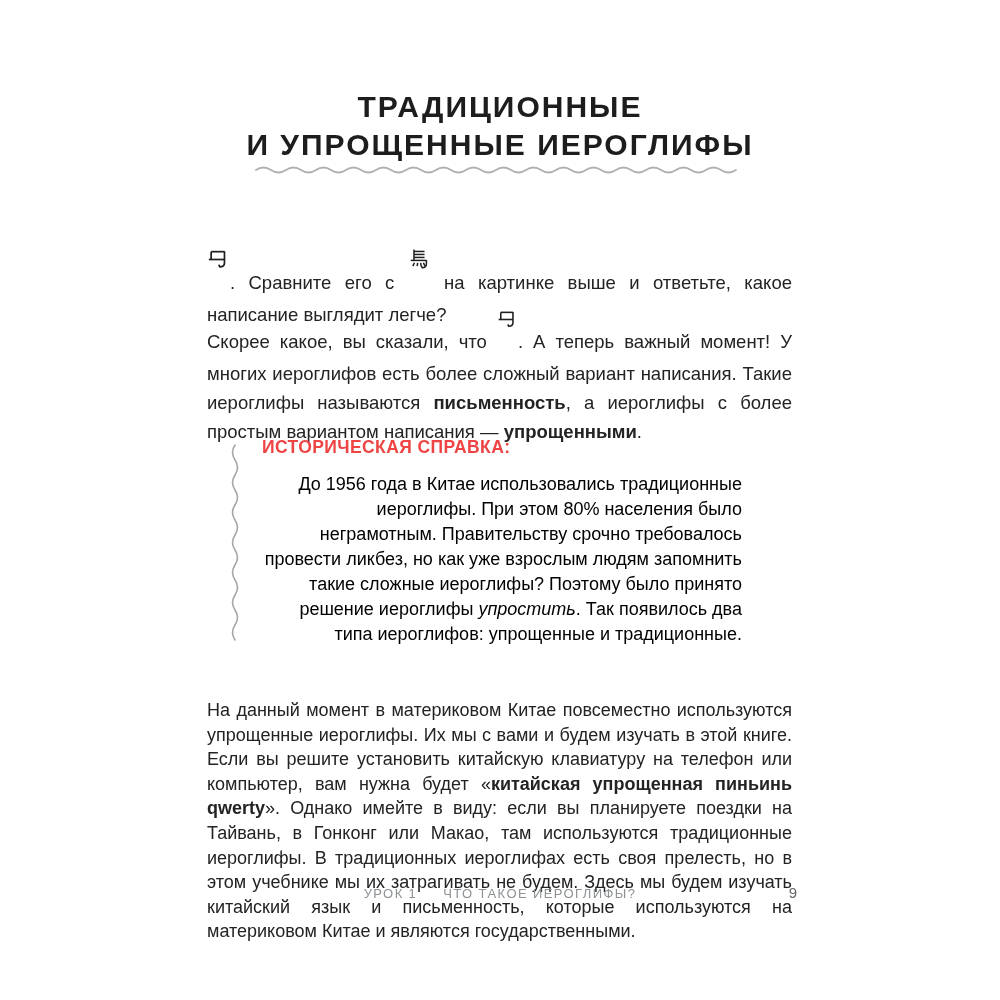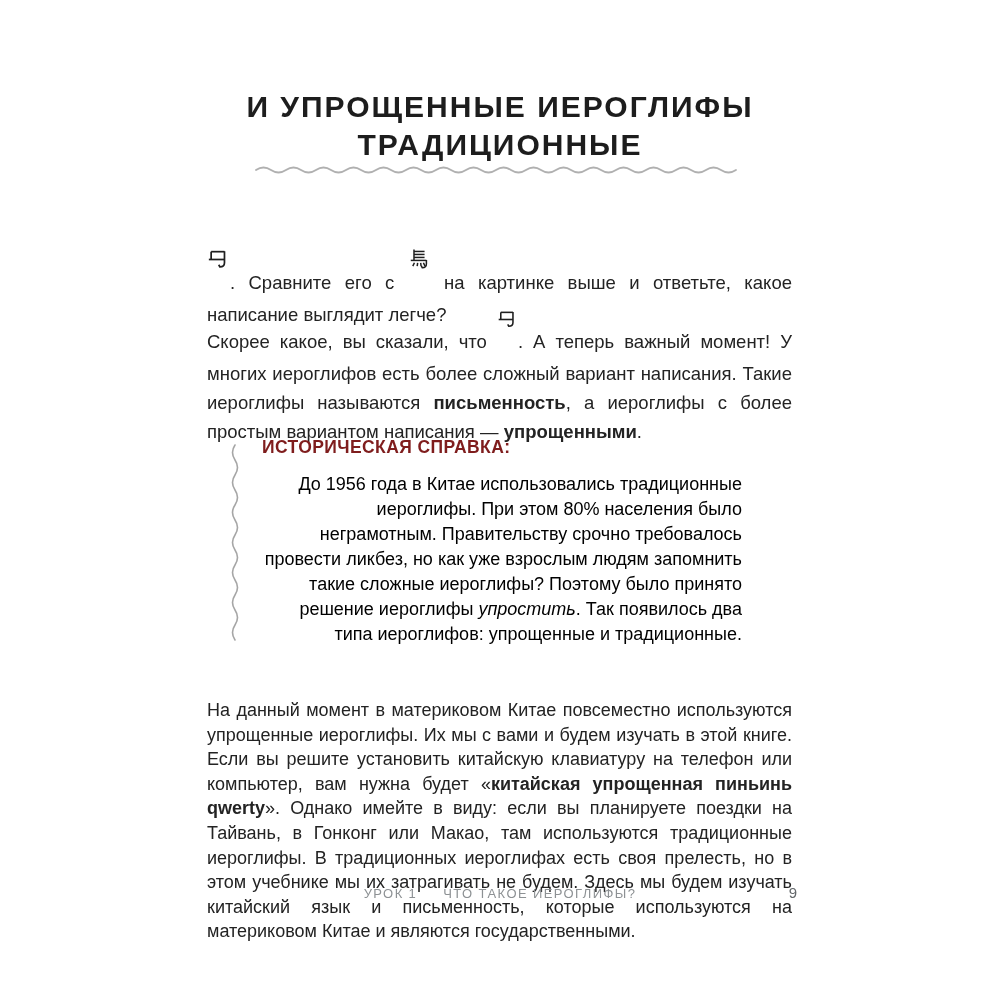--- a/index.html
+++ b/index.html
@@ -32,21 +32,21 @@
   .hanzi svg { display:block; }
   .hz-21 svg { width:21px; height:21px; }
   .hz-23 svg { width:23px; height:23px; }
   .sr { display:inline-block; width:0; height:0; overflow:hidden; font-size:0; }
   
   .callout { position:absolute; top:437px; left:228px; width:545px; }
   .wave-v { position:absolute; left:0; top:6px; }
   .callout-inner { margin-left:34px; width:480px; }
   .callout-head {
     font-weight:bold; font-size:17.5px; letter-spacing:0.4px;
-    color:#7f1d1d; margin-bottom:14px;
+    color:#ef4444; margin-bottom:14px;
   }
   .callout-body { font-size:18px; line-height:25px; color:#000000; text-align:right; }
   
   .outro {
     position:absolute; top:652px; left:207px; width:585px;
     font-size:18px; line-height:24.6px; text-align:justify; color:#232323; hyphens:auto;margin-top:46px;
   }
   
   .footer-center {
     position:absolute; top:886px; left:0; width:1000px; text-align:center;
@@ -84,22 +84,22 @@
         <path d="M55 65 L57 79"></path>
         <path d="M67 64 L74 79"></path>
       </g>
     </symbol>
   </defs>
 </svg>
 
 <div class="page">
 
   <h1 class="title">
+    <span class="t-line">ТРАДИЦИОННЫЕ</span>
     <span class="t-line">И УПРОЩЕННЫЕ ИЕРОГЛИФЫ</span>
-    <span class="t-line">ТРАДИЦИОННЫЕ</span>
   </h1>
   <svg class="wave-h" width="492" height="14" viewBox="0 0 492 14">
     <path d="M2 7 q7.5 -5 15 0 t15 0 t15 0 t15 0 t15 0 t15 0 t15 0 t15 0 t15 0 t15 0 t15 0 t15 0 t15 0 t15 0 t15 0 t15 0 t15 0 t15 0 t15 0 t15 0 t15 0 t15 0 t15 0 t15 0 t15 0 t15 0 t15 0 t15 0 t15 0 t15 0 t15 0 t15 0" fill="none" stroke="#b0b0b0" stroke-width="1.8" stroke-linecap="round"></path>
   </svg>
 
 
   <p class="bodyp p2">
     <span class="hanzi hz-23"><svg>
           <use href="#glyph-ma-simplified"></use>
         </svg><span class="sr">马</span></span><span>. Сравните его с </span><span class="hanzi hz-23"><svg>

